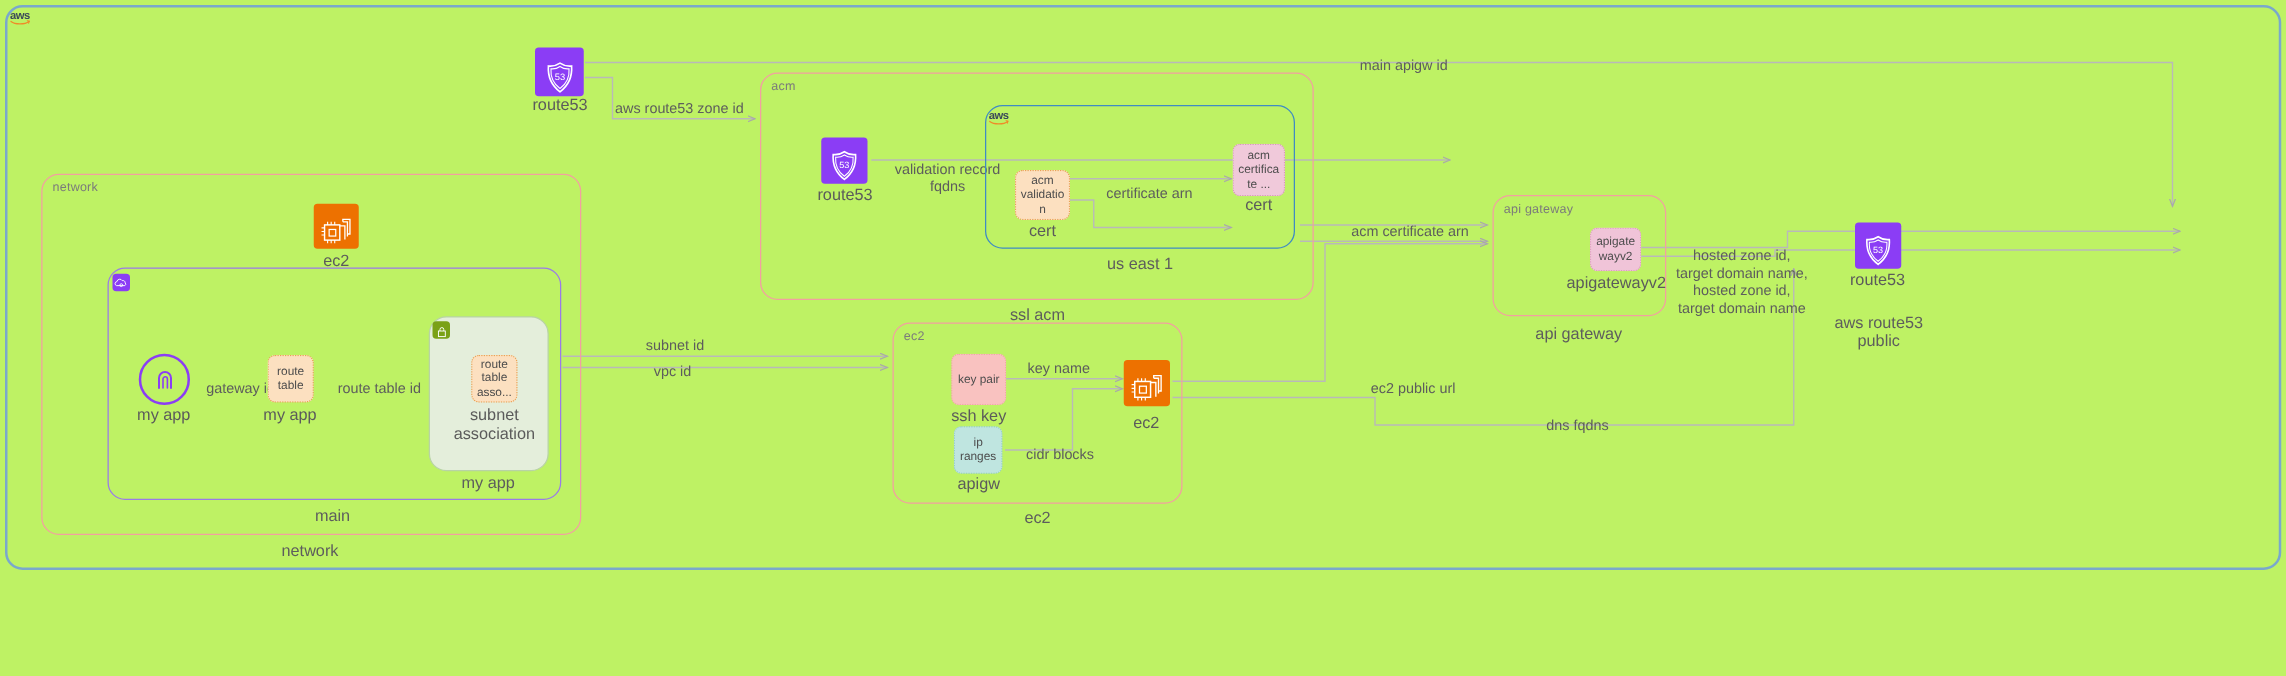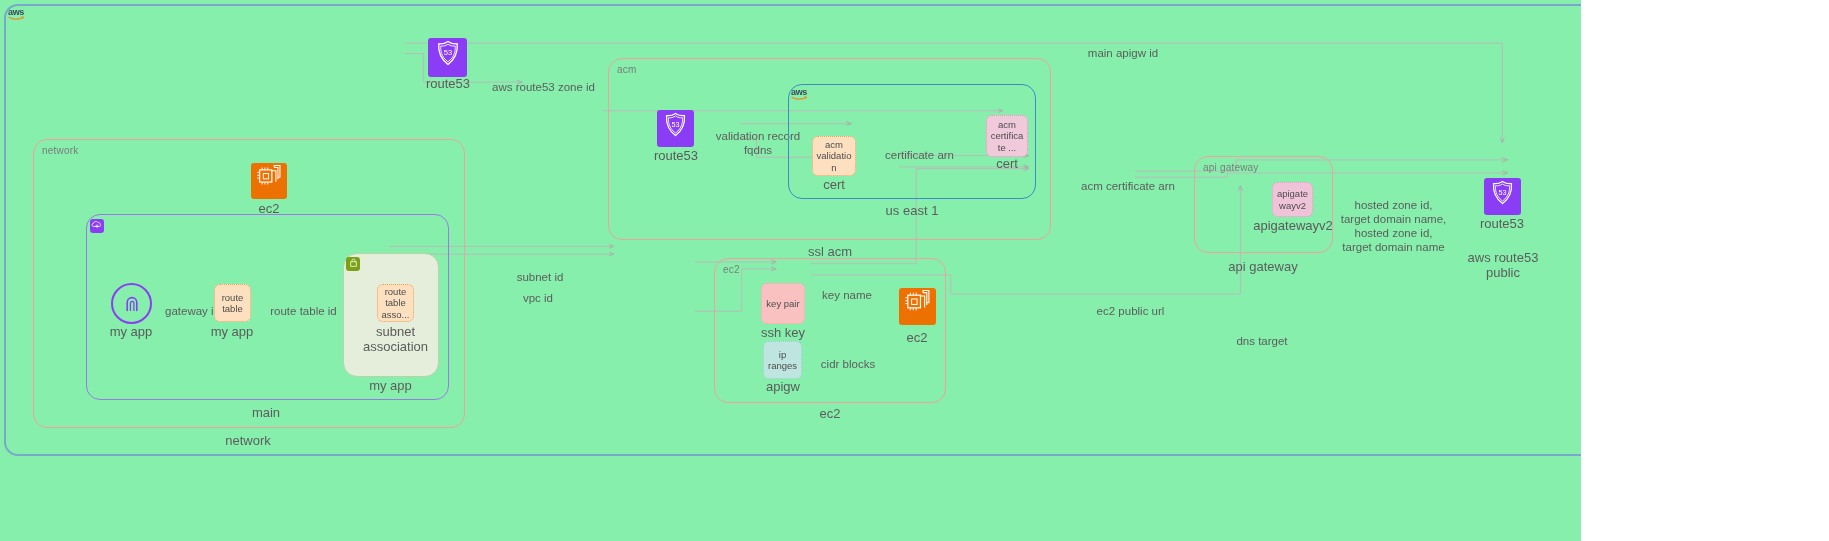--- a/index.html
+++ b/index.html
@@ -7,23 +7,23 @@
     margin: 0;
     padding: 0;
     background: #ffffff;
   }
   body {
     font-family: "Liberation Sans", sans-serif;
     color: #4a4a4a;
   }
   #canvas {
     position: relative;
-    width: 1581px;
+    width: 1829px;
     height: 541px;
-    background: #86efac;
+    background: #bef264;
     overflow: hidden;
   }
   
   .group {
     position: absolute;
     box-sizing: border-box;
     border-radius: 14px;
   }
   .group-tag {
     position: absolute;
@@ -102,21 +102,21 @@
     color: #5b5b5b;
     text-align: center;
     white-space: pre-line;
     line-height: 1.18;
   }
   
   .icon-box {
     position: absolute;
     border-radius: 3px;
     display: flex;
-    align-items: flex-start;
+    align-items: flex-end;
     justify-content: center;
   }
   .icon-r53 { background: #8b3df5; }
   .icon-ec2 { background: #ed7100; }
   .icon-lock { background: #7aa116; }
   .icon-vpc { background: #8b3df5; }
   .icon-caption {
     position: absolute;
     font-size: 13px;
     color: #5b5b5b;
@@ -363,21 +363,21 @@
       <path d="M7.5,8.5 L7.5,5.5 M11,8.5 L11,5.5 M14.5,8.5 L14.5,5.5
                M7.5,23.5 L7.5,26.5 M11,23.5 L11,26.5 M14.5,23.5 L14.5,26.5
                M4.5,11.5 L1.5,11.5 M4.5,15 L1.5,15 M4.5,18.5 L1.5,18.5" stroke="#ffffff" stroke-width="1.1"></path>
       <path d="M22.5,5.5 L27,5.5 L27,20 M22.5,5.5 L22.5,3 L29.5,3 L29.5,17.5 L27,17.5" fill="none" stroke="#ffffff" stroke-width="1.3"></path>
       <path d="M19.5,9.5 L24.5,9.5 L24.5,23" fill="none" stroke="#ffffff" stroke-width="1.3"></path>
     </svg>
   </div>
   <div class="icon-caption" style="left:867px; top:330px; width:100px;">ec2</div>
 
   <div class="edge-label" style="left:1078px; top:304px; width:105px;">ec2 public url</div>
-  <div class="edge-label" style="left:1212px; top:334px; width:100px;">dns target</div>
+  <div class="edge-label" style="left:1212px; top:334px; width:100px;">dns fqdns</div>
 
   <div class="group grp-pink" style="left:1194px; top:156px; width:139px; height:97px;">
     <span class="group-tag">api gateway</span>
   </div>
   <div class="group-caption" style="left:1213px; top:259px; width:100px;">api gateway</div>
 
   <div class="node n-pinkmid" style="left:1272px; top:182px; width:41px; height:35px;">
     <span>apigatewayv2</span>
   </div>
   <div class="node-caption" style="left:1248px; top:218px; width:90px;">apigatewayv2</div>

